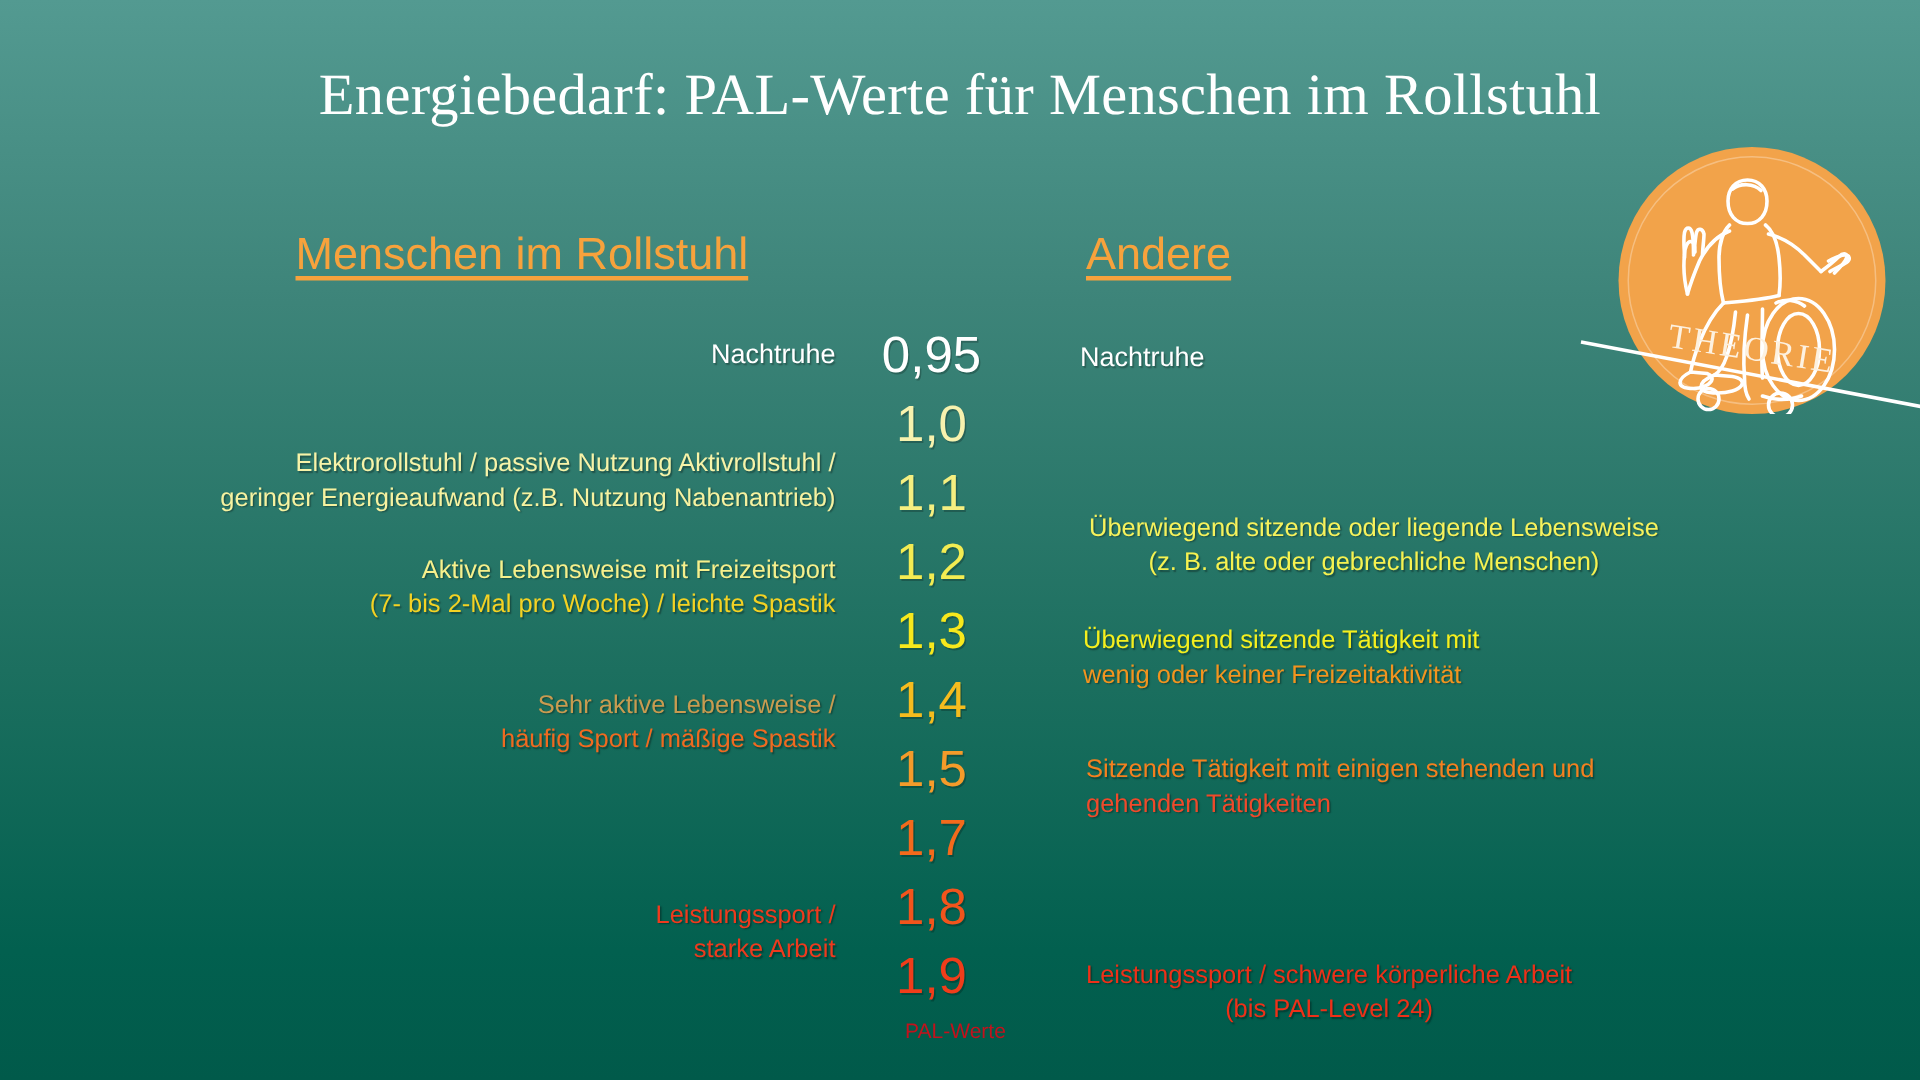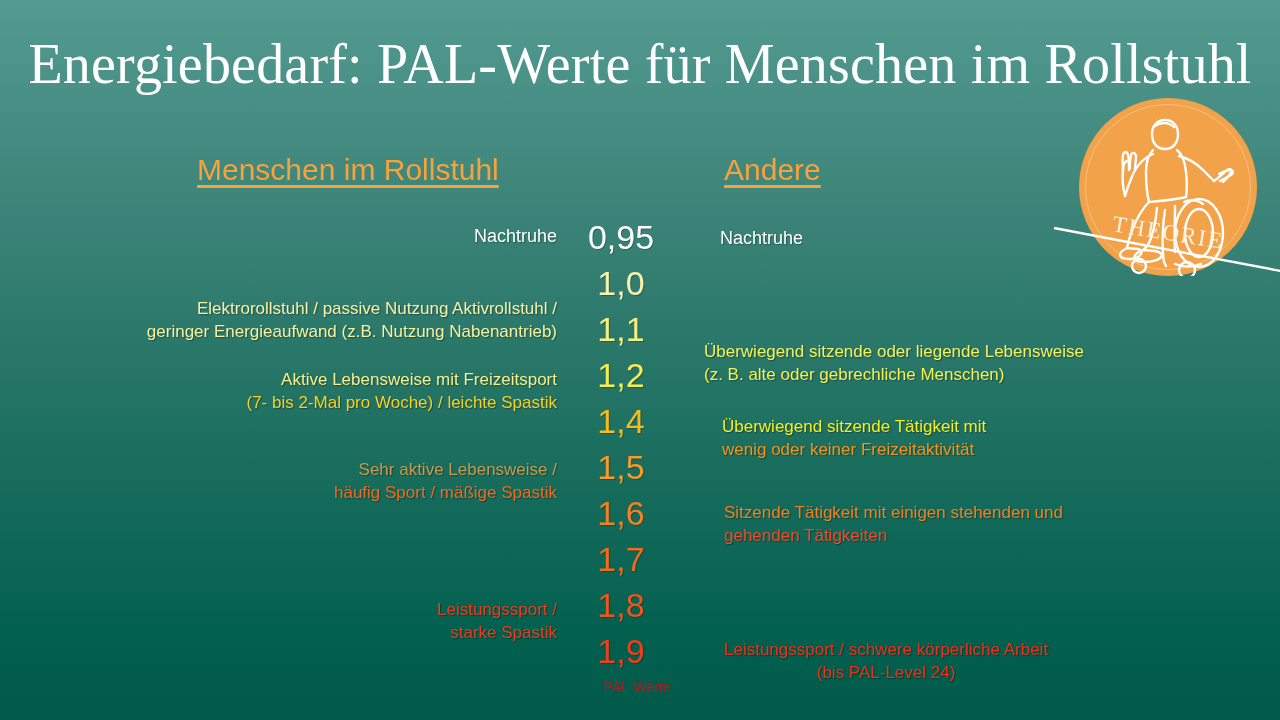--- a/index.html
+++ b/index.html
@@ -12,21 +12,21 @@
   #slide{
     position:relative;width:1280px;height:720px;overflow:hidden;
     background:linear-gradient(180deg,#539a91 0%,#3d8479 28%,#1c6f5f 62%,#02604f 88%,#015a4a 100%);
   }
 
   
   #title{
     position:absolute;left:0;top:38px;width:1280px;
     text-align:center;
     font-family:"Liberation Serif","DejaVu Serif",serif;
-    font-size:56px;line-height:52px;
+    font-size:39px;line-height:52px;
     color:#ffffff;
     letter-spacing:.2px;
     white-space:nowrap;
   }
 
   
   .col-head{
     position:absolute;
     font-size:30px;line-height:36px;
     color:#f7a23c;
@@ -74,21 +74,21 @@
 
   
   #d-l0{right:723px;top:224px;}
   #d-l1{right:723px;top:297px;}
   #d-l2{right:723px;top:368px;}
   #d-l3{right:723px;top:458px;}
   #d-l4{right:723px;top:598px;}
 
   
   #d-r0{left:720px;top:226px;}
-  #d-r1{left:704px;top:340px;}
+  #d-r1{left:726px;top:340px;text-align:center;}
   #d-r2{left:722px;top:415px;}
   #d-r3{left:724px;top:501px;}
   #d-r4{left:724px;top:638px;}
 
   
   #badge{
     position:absolute;left:1079px;top:98px;width:178px;height:178px;
   }
   #badge .disc{
     position:absolute;inset:0;border-radius:50%;
@@ -123,23 +123,23 @@
 
   <div class="col-head" id="head-left" style="color: rgb(247, 162, 60);">Menschen im Rollstuhl</div>
 
   <div class="col-head" id="head-right" style="color: rgb(247, 162, 60);">Andere</div>
 
   <div id="values">
       <div class="val" style="color: rgb(255, 255, 255);">0,95</div>
       <div class="val" style="color: rgb(247, 242, 174);">1,0</div>
       <div class="val" style="color: rgb(245, 239, 128);">1,1</div>
       <div class="val" style="color: rgb(243, 236, 82);">1,2</div>
+      <div class="val" style="color: rgb(247, 232, 28);">1,3</div>
       <div class="val" style="color: rgb(245, 188, 30);">1,4</div>
       <div class="val" style="color: rgb(244, 155, 42);">1,5</div>
-      <div class="val" style="color: rgb(244, 129, 33);">1,6</div>
       <div class="val" style="color: rgb(243, 106, 28);">1,7</div>
       <div class="val" style="color: rgb(242, 84, 28);">1,8</div>
       <div class="val" style="color: rgb(240, 61, 26);">1,9</div>
     </div>
 
   <div id="pal-caption" style="color: rgb(194, 18, 28);">PAL-Werte</div>
 
   <div class="desc left nacht" id="d-l0">
       <span class="ln" style="color: rgb(255, 255, 255);">Nachtruhe</span>
     </div>
@@ -150,21 +150,21 @@
   <div class="desc left" id="d-l2">
       <span class="ln" style="color: rgb(246, 240, 140);">Aktive Lebensweise mit Freizeitsport</span>
       <span class="ln" style="color: rgb(244, 210, 35);">(7- bis 2-Mal pro Woche) / leichte Spastik</span>
     </div>
   <div class="desc left" id="d-l3">
       <span class="ln" style="color: rgb(200, 155, 80);">Sehr aktive Lebensweise /</span>
       <span class="ln" style="color: rgb(240, 106, 32);">häufig Sport / mäßige Spastik</span>
     </div>
   <div class="desc left" id="d-l4">
       <span class="ln" style="color: rgb(239, 58, 29);">Leistungssport /</span>
-      <span class="ln" style="color: rgb(238, 58, 29);">starke Spastik</span>
+      <span class="ln" style="color: rgb(238, 58, 29);">starke Arbeit</span>
     </div>
 
   <div class="desc right nacht" id="d-r0">
       <span class="ln" style="color: rgb(255, 255, 255);">Nachtruhe</span>
     </div>
   <div class="desc right" id="d-r1">
       <span class="ln" style="color: rgb(246, 242, 92);">Überwiegend sitzende oder liegende Lebensweise</span>
       <span class="ln" style="color: rgb(246, 242, 80);">(z. B. alte oder gebrechliche Menschen)</span>
     </div>
   <div class="desc right" id="d-r2">

